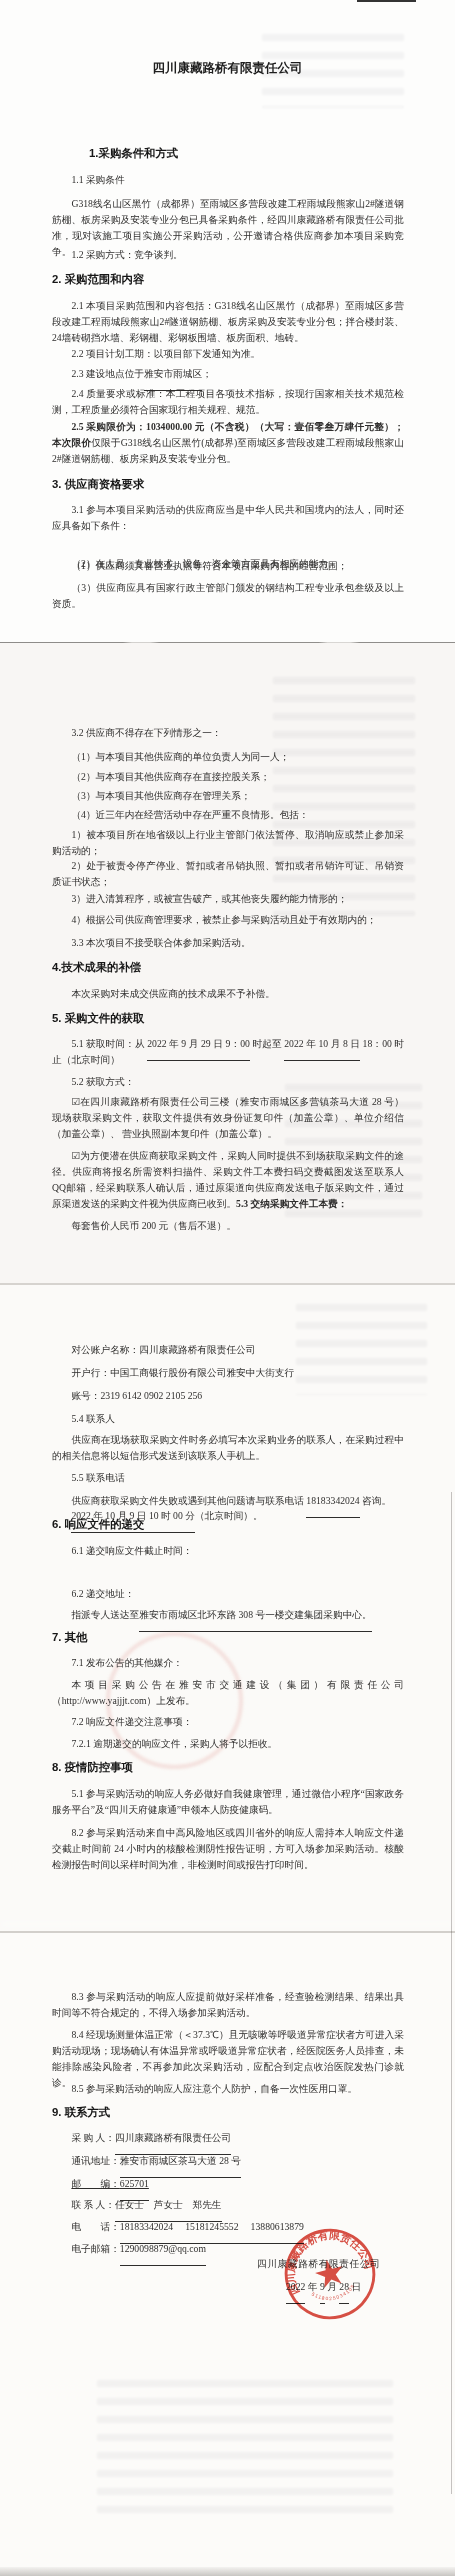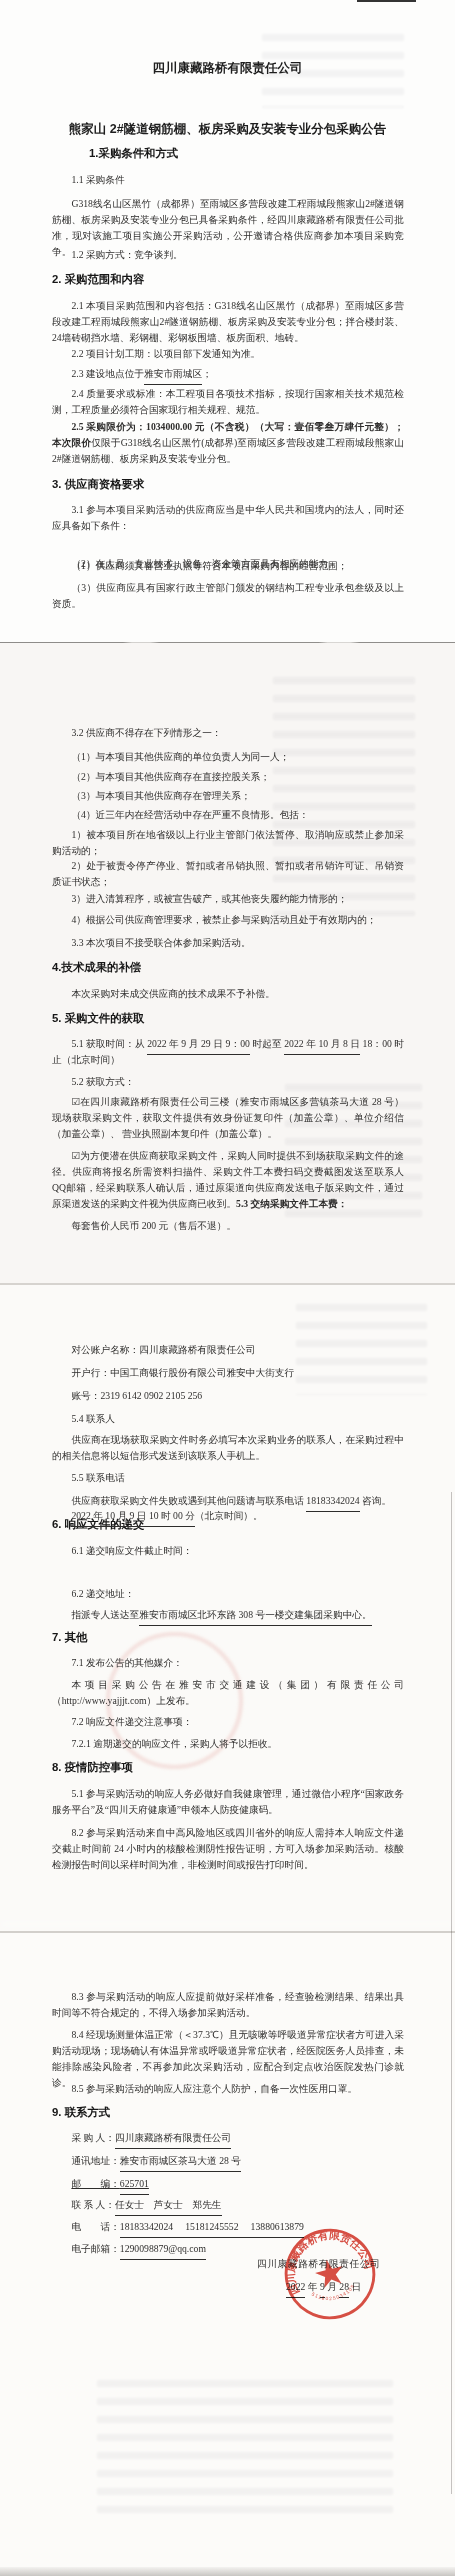--- a/index.html
+++ b/index.html
@@ -17,21 +17,21 @@
   .corner-mark{position:absolute;left:357px;top:0;width:59px;height:2.3px;background:#343434;z-index:3;}
   .edge-right{position:absolute;left:451px;top:1492px;width:1.1px;height:1002px;background:rgba(70,64,58,.30);z-index:3;}
   .edge-bottom{position:absolute;left:0;top:2567px;width:100%;height:8.5px;background:linear-gradient(180deg,rgba(90,84,78,.05),rgba(90,84,78,.32));z-index:3;}
   .ghost{position:absolute;opacity:.055;filter:blur(0.9px);background:repeating-linear-gradient(180deg,#565664 0 6.8px,transparent 6.8px 18px);z-index:1;}
   .ghost-stamp{position:absolute;left:106px;top:1632px;width:129px;height:129px;border:4.6px solid rgba(220,124,116,.20);border-radius:50%;filter:blur(1.4px);z-index:1;}
 
   .title{position:absolute;left:0;width:100%;text-align:center;font-family:"Liberation Sans",sans-serif;font-weight:bold;font-size:12.5px;color:#1e1e1e;z-index:2;}
   .blk{position:absolute;left:52px;width:352px;color:#2e2d2c;font-size:9.7px;line-height:16px;text-align:justify;z-index:2;}
   .blk.h{font-family:"Liberation Sans",sans-serif;font-weight:bold;font-size:11.4px;line-height:15px;color:#171717;text-align:left;width:364px;}
   .blk.ind{text-indent:19.4px;}
-  .u{border-bottom:0.6px solid #2e2d2c;padding-bottom:5px;}
+  .u{border-bottom:0.6px solid #2e2d2c;padding-bottom:11px;}
   .b{font-weight:bold;}
 
   .sig-company{position:absolute;left:257px;top:2258px;font-size:9.7px;letter-spacing:0.6px;color:#2e2d2c;z-index:2;}
   .sig-date{position:absolute;left:286px;top:2281px;font-size:9.7px;color:#2e2d2c;z-index:2;}
   .stamp{position:absolute;left:281px;top:2225px;transform:rotate(-14deg);z-index:4;mix-blend-mode:multiply;opacity:.88;}
 </style>
 </head>
 <body>
 
 <div class="page">
@@ -44,21 +44,20 @@
   <div class="break-line break-c"></div>
 
   <div class="ghost" style="left:262px;top:34px;width:142px;height:74px;"></div>
   <div class="ghost" style="left:273px;top:677px;width:142px;height:239px;"></div>
   <div class="ghost" style="left:285px;top:1084px;width:137px;height:142px;"></div>
   <div class="ghost" style="left:296px;top:1304px;width:131px;height:91px;"></div>
   <div class="ghost" style="left:97px;top:2380px;width:296px;height:142px;"></div>
   <div class="ghost-stamp"></div>
 
   <div class="title" style="top:60px">四川康藏路桥有限责任公司</div>
-  <div class="title" style="top:121px">熊家山 2#隧道钢筋棚、板房采购及安装专业分包采购公告</div>
 
   <div id="doc-blocks">
       <div class="blk h" style="top: 146px; margin-left: 37px;"><span>1.采购条件和方式</span></div>
       <div class="blk ind" style="top: 172px;"><span>1.1 采购条件</span></div>
       <div class="blk ind" style="top: 196px;"><span>G318线名山区黑竹（成都界）至雨城区多营段改建工程雨城段熊家山2#隧道钢筋棚、板房采购及安装专业分包已具备采购条件，经四川康藏路桥有限责任公司批准，现对该施工项目实施公开采购活动，公开邀请合格供应商参加本项目采购竞争。</span></div>
       <div class="blk ind" style="top: 247px;"><span>1.2 采购方式：竞争谈判。</span></div>
       <div class="blk h" style="top: 272px;"><span>2. 采购范围和内容</span></div>
       <div class="blk ind" style="top: 298px;"><span>2.1 本项目采购范围和内容包括：G318线名山区黑竹（成都界）至雨城区多营段改建工程雨城段熊家山2#隧道钢筋棚、板房采购及安装专业分包；拌合楼封装、24墙砖砌挡水墙、彩钢棚、彩钢板围墙、板房面积、地砖。</span></div>
       <div class="blk ind" style="top: 346px;"><span>2.2 项目计划工期：以项目部下发通知为准。</span></div>
       <div class="blk ind" style="top: 366px;"><span>2.3 建设地点位于</span><span class="u">雅安市雨城区</span><span>；</span></div>

